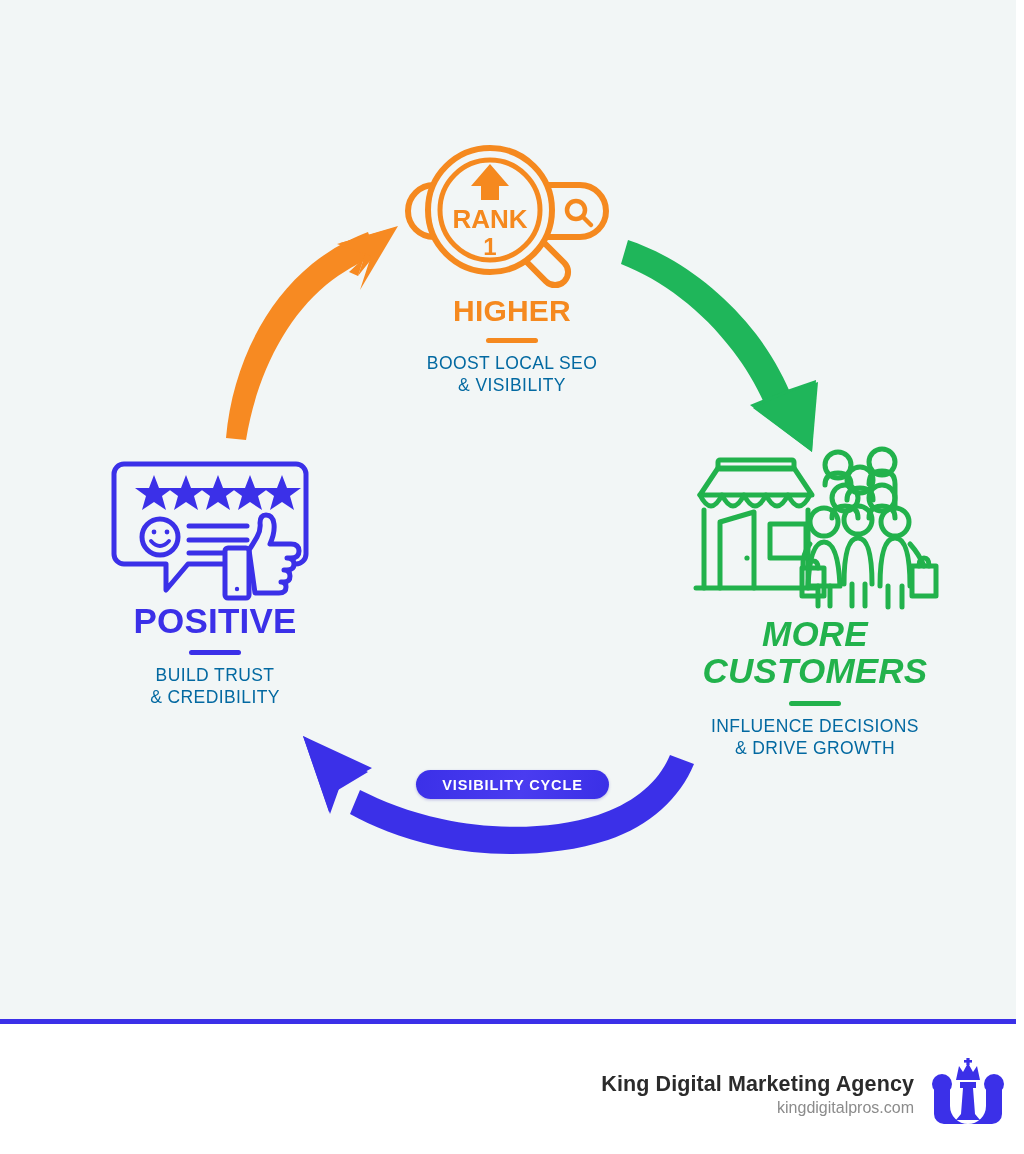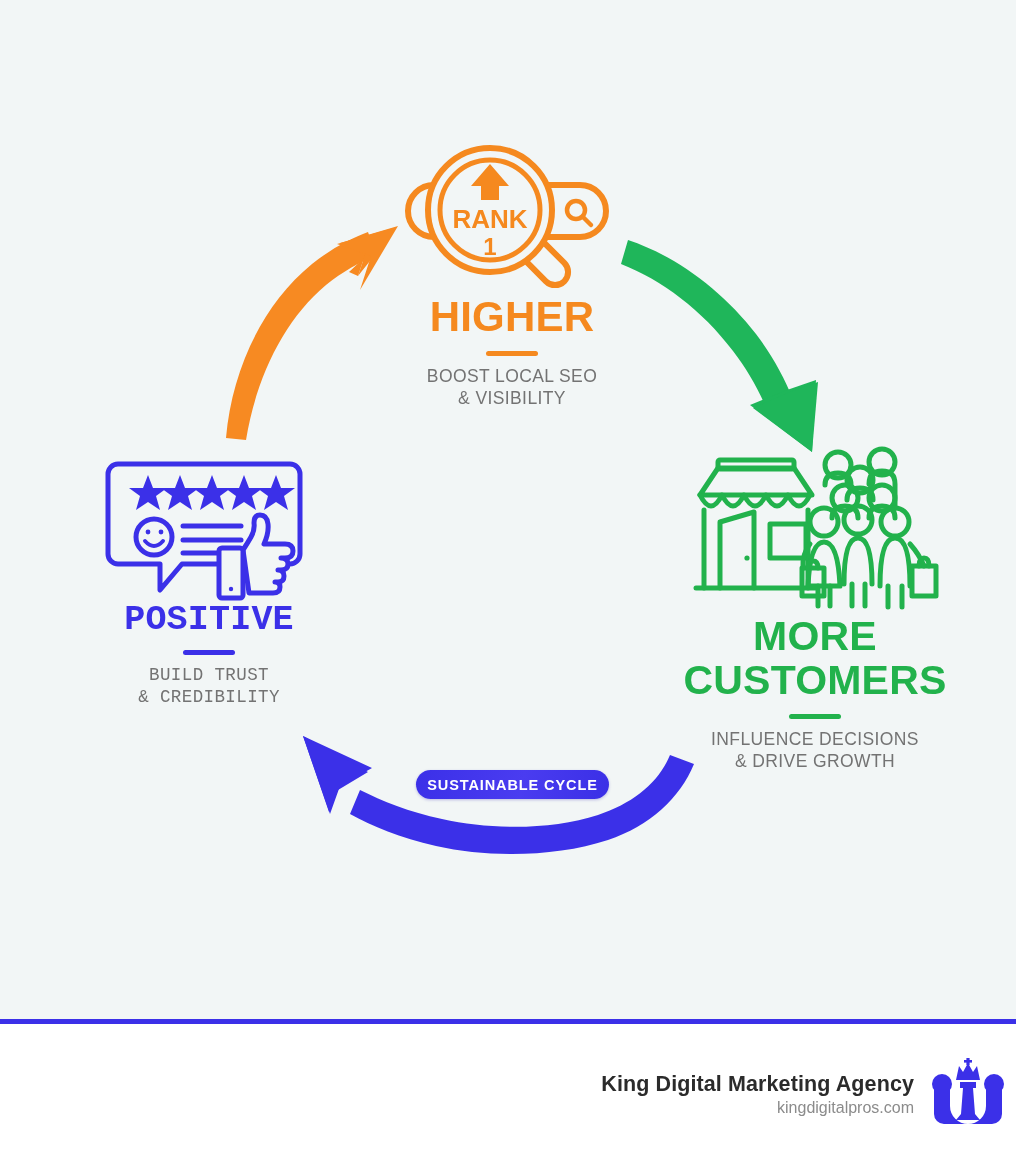--- a/index.html
+++ b/index.html
@@ -62,38 +62,38 @@
   }
   .node-rule {
     width: 52px;
     height: 5px;
     margin: 11px auto 10px auto;
     border-radius: 3px;
   }
   .node-sub {
     font-size: 17.5px;
     line-height: 1.25;
-    color: #737373;
+    color: #0369a1;
     letter-spacing: 0.4px;
     text-transform: uppercase;
     white-space: pre-line;
   }
 
   
   #node-rankings { left: 332px; top: 140px; width: 360px; }
-  #node-rankings .node-title { font-size: 42px; color: #f5891f; }
+  #node-rankings .node-title { font-size: 30px; color: #f5891f; }
   #node-rankings .node-rule { background: #f5891f; }
 
   
   #node-customers { left: 630px; top: 440px; width: 370px; }
-  #node-customers .node-title { font-size: 41px; color: #22b24c; }
+  #node-customers .node-title { font-size: 35px; color: #22b24c; font-style: italic; }
   #node-customers .node-rule { background: #22b24c; }
 
   
-  #node-reviews { left: 29px; top: 452px; width: 360px; font-family: Liberation Mono, monospace; }
+  #node-reviews { left: 35px; top: 452px; width: 360px; }
   #node-reviews .node-title { font-size: 35px; color: #3b30e8; }
   #node-reviews .node-rule { background: #3b30e8; }
 
   
   #cycle-badge {
     position: absolute;
     left: 416px;
     top: 770px;
     width: 193px;
     height: 29px;
@@ -319,21 +319,21 @@
     </svg>
 
     <div class="node-title">
       <div>POSITIVE</div>
     </div>
     <div class="node-rule"></div>
     <div class="node-sub">BUILD TRUST
 &amp; CREDIBILITY</div>
   </div>
 
-  <div id="cycle-badge">SUSTAINABLE CYCLE</div>
+  <div id="cycle-badge">VISIBILITY CYCLE</div>
 
   <div id="divider-line"></div>
 
   <div id="footer">
     <div id="footer-inner">
       <div id="footer-text">
         <div id="footer-company">King Digital Marketing Agency</div>
         <div id="footer-site">kingdigitalpros.com</div>
       </div>
       <svg width="76" height="72" viewBox="0 0 76 72">

